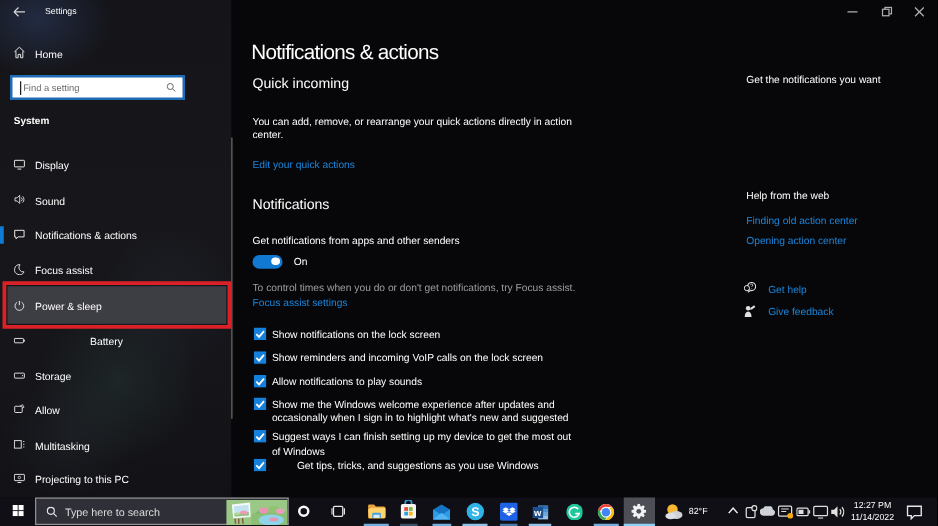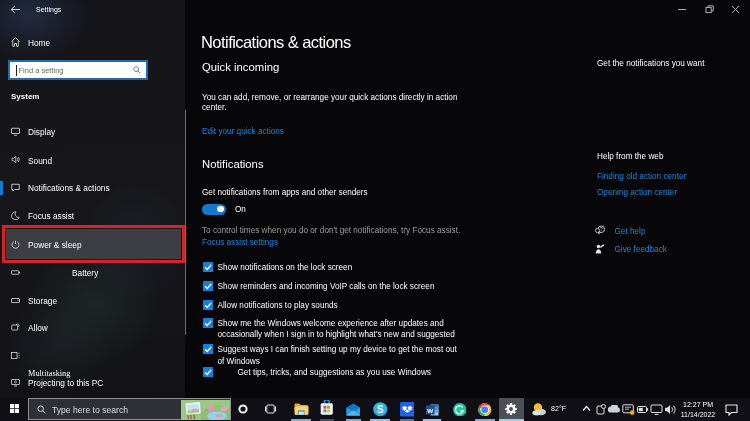--- a/index.html
+++ b/index.html
@@ -96,21 +96,21 @@
   <svg class="abs" style="left:11px;top:323px;" width="9" height="9" viewBox="0 0 18 18">
     <rect x="1.5" y="4" width="12" height="10" rx="1" stroke="#e8e8e8" stroke-width="1.5" fill="none"></rect>
     <path d="M10 4 l4-2.5 2.5 4-2.5 1.6" stroke="#e8e8e8" stroke-width="1.3" fill="none"></path>
   </svg>
   <div class="abs w t10" style="left:28px;top:322px;">Allow</div>
 
   <svg class="abs" style="left:11px;top:350.5px;" width="9" height="9" viewBox="0 0 18 18">
     <rect x="1" y="3" width="11" height="12" stroke="#e8e8e8" stroke-width="1.5" fill="none"></rect>
     <path d="M15 4.5 h2 M15 8.8 h2 M15 13.2 h2" stroke="#e8e8e8" stroke-width="1.5"></path>
   </svg>
-  <div class="abs w t10" style="left:28px;top:368px;font-family:Liberation Serif, serif;">Multitasking</div>
+  <div class="abs w t10" style="left:28px;top:351px;">Multitasking</div>
 
   <svg class="abs" style="left:11px;top:378px;" width="9" height="9" viewBox="0 0 18 18">
     <rect x="1" y="3" width="16" height="10" rx="1" stroke="#e8e8e8" stroke-width="1.5" fill="none"></rect>
     <path d="M6 16 H12" stroke="#e8e8e8" stroke-width="1.5"></path>
     <circle cx="9" cy="8" r="2" stroke="#e8e8e8" stroke-width="1.2" fill="none"></circle>
   </svg>
   <div class="abs w t10" style="left:28px;top:377px;">Projecting to this PC</div>
 
   <div class="abs" style="left:676px;top:3px;width:12px;height:12px;">
       <svg width="12" height="12" viewBox="0 0 12 12">

